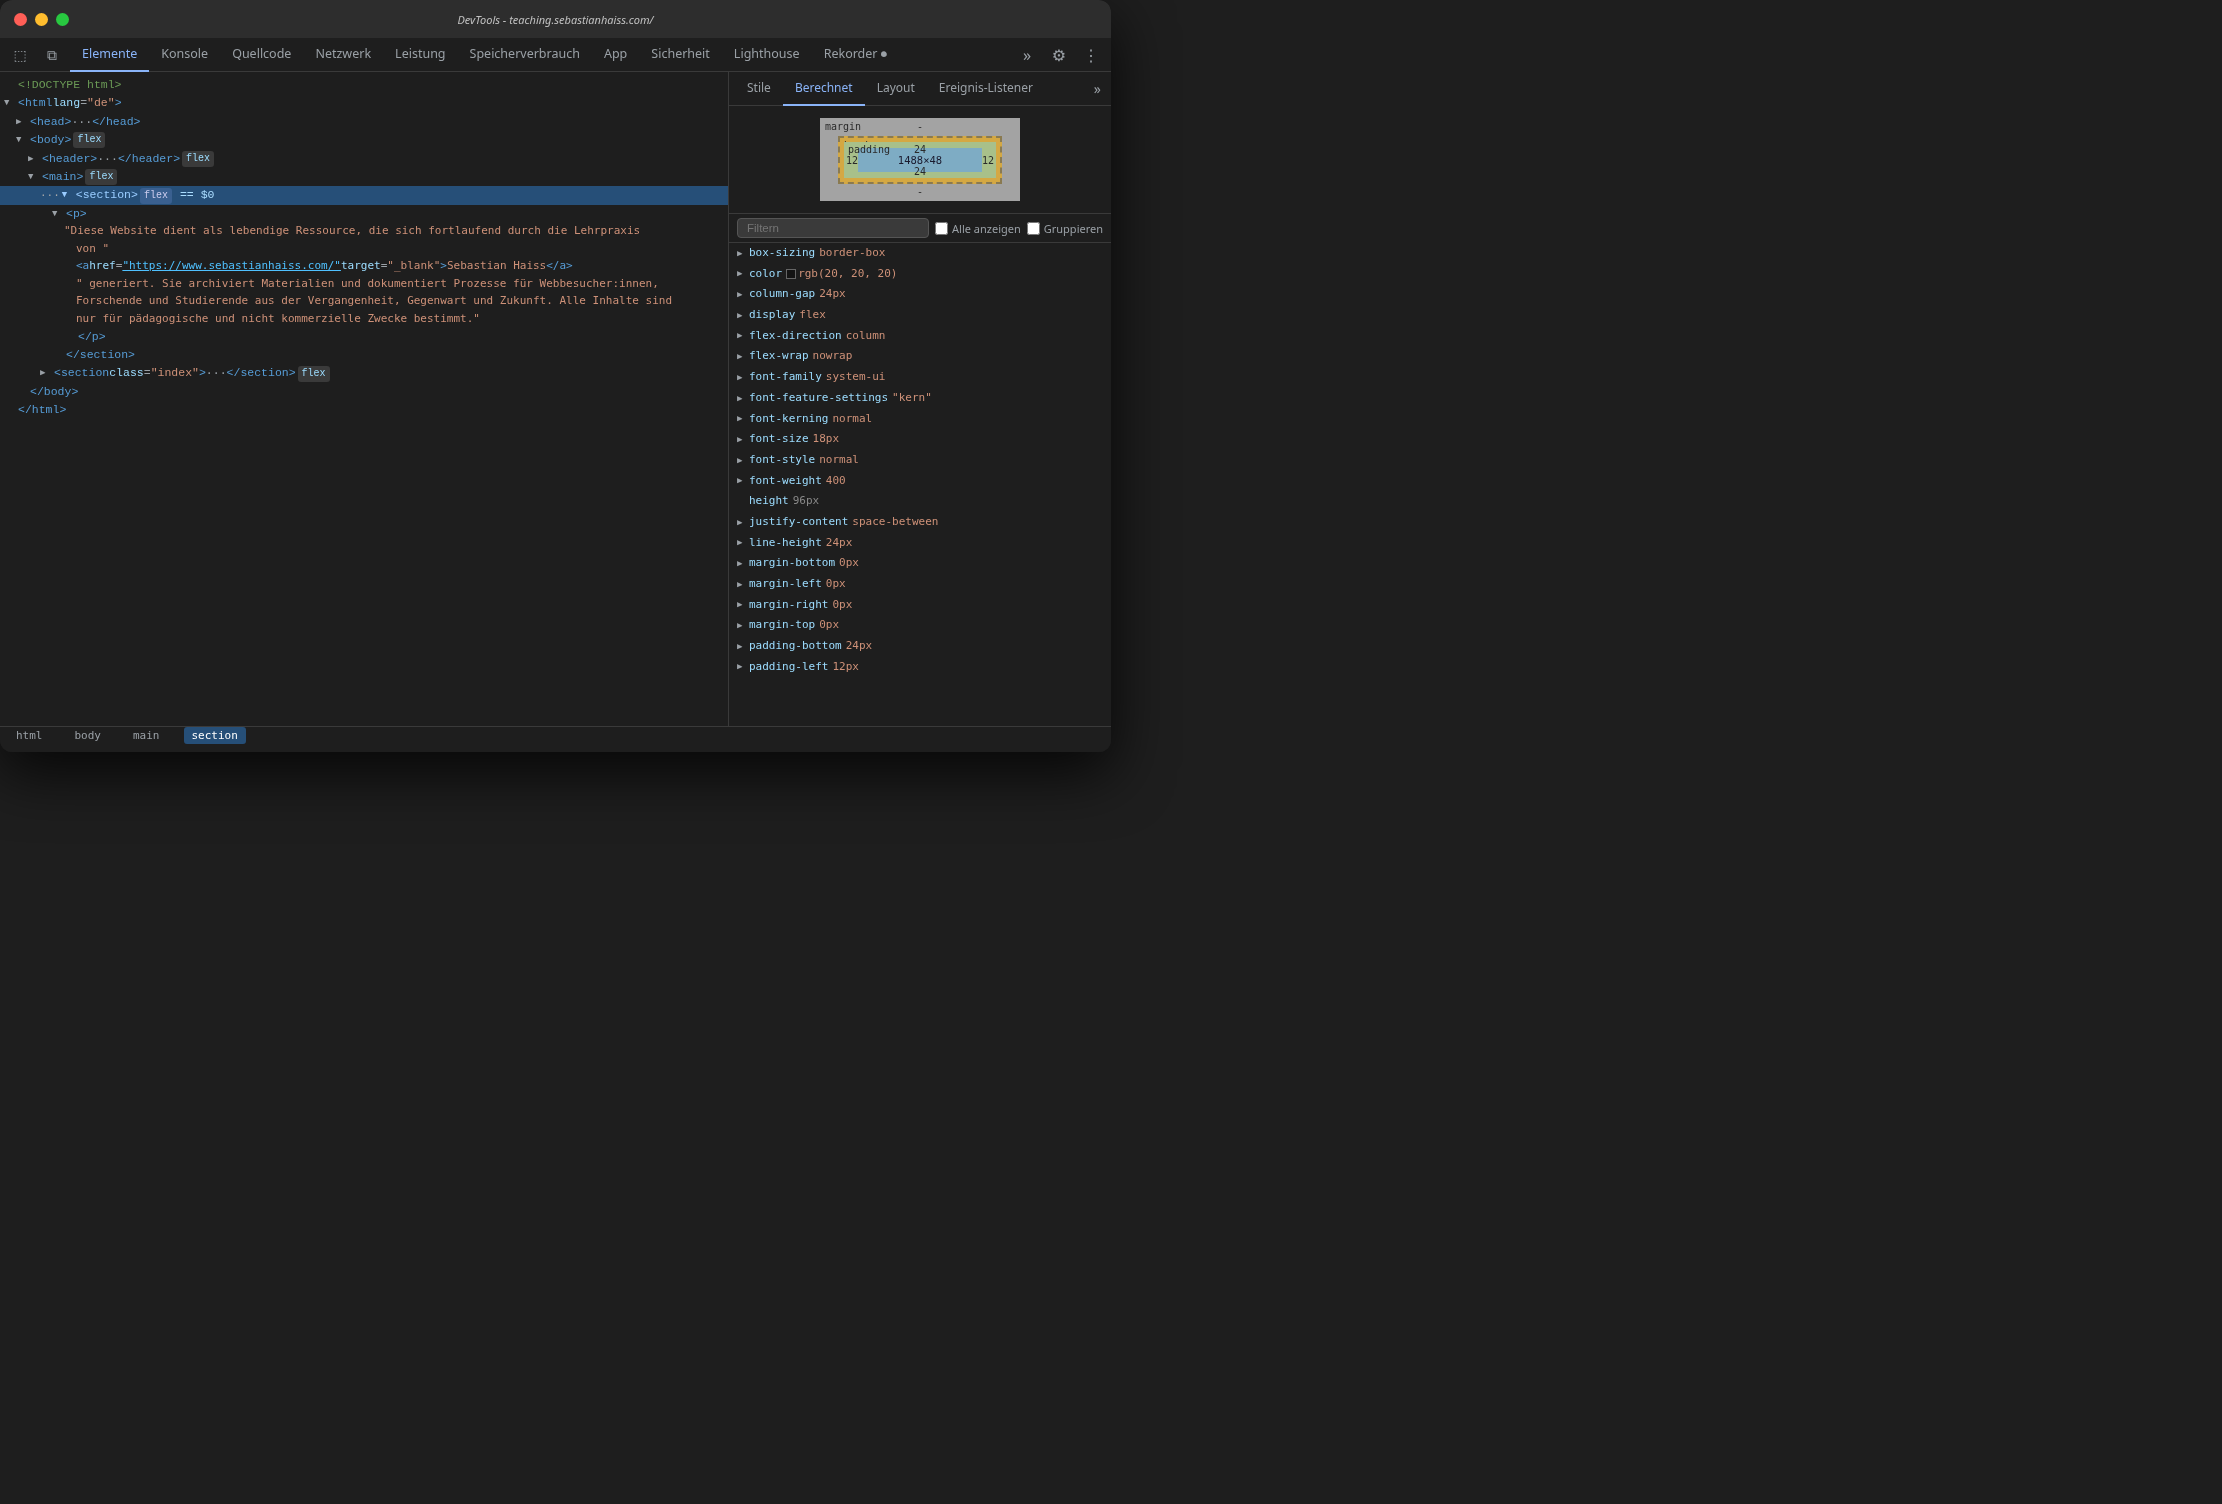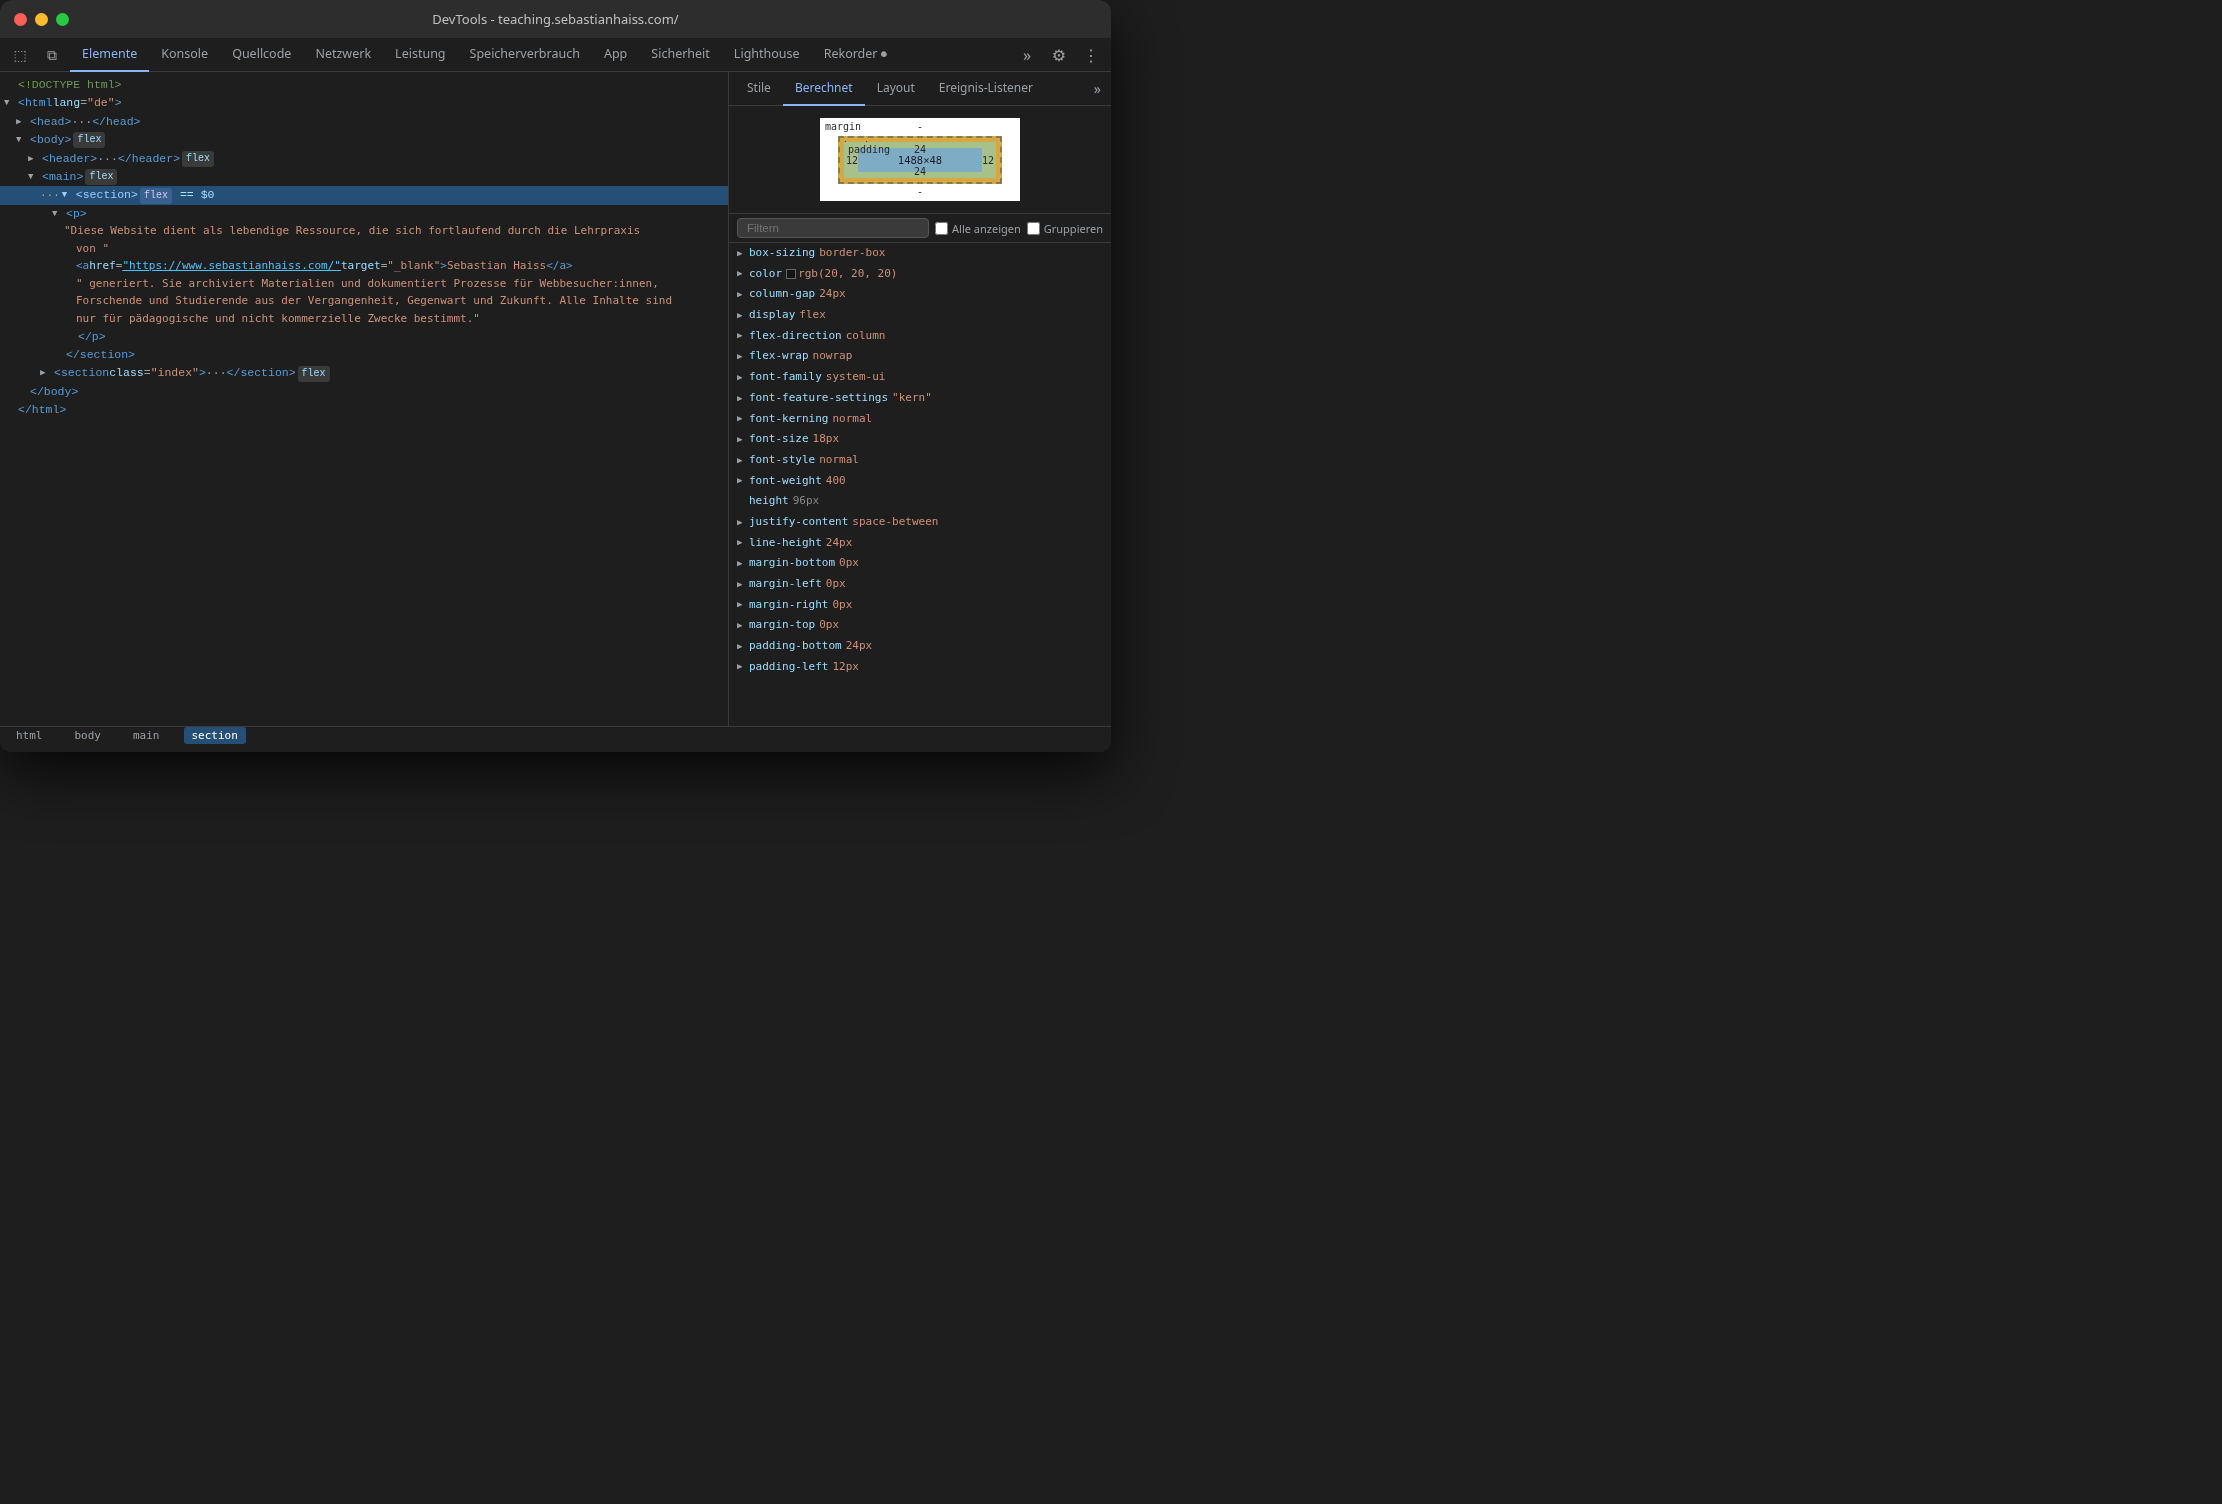--- a/index.html
+++ b/index.html
@@ -38,21 +38,22 @@
       width: 13px; height: 13px;
       border-radius: 50%;
       border: none;
       cursor: pointer;
     }
     .tb-close { background: #ff5f57; }
     .tb-min { background: #ffbd2e; }
     .tb-max { background: #28c840; }
     .titlebar-title {
       color: #c0c0c0;
-      font-size: 13px;
+      font-size: 11px;
+      font-style: italic;
     }
 
     
     .devtools-tabs {
       background: #1e1e1e;
       border-bottom: 1px solid #3a3a3a;
       display: flex;
       align-items: center;
       padding: 0 6px;
       height: 34px;
@@ -505,21 +506,21 @@
       </div>
       <div class="right-tab">
         <span>Ereignis-Listener</span>
       </div>
       <div class="right-overflow">»</div>
     </div>
 
     <div class="box-model-section">
       <div class="box-model-container">
 
-        <div style="background:#ffffff;padding:18px 18px 4px 18px;position:relative;">
+        <div style="background:#a3a3a3;padding:18px 18px 4px 18px;position:relative;">
           <span style="position:absolute;top:3px;left:5px;font-size:10px;color:#2a2a2a;font-family:Menlo,monospace;">margin</span>
           <span style="position:absolute;top:3px;left:50%;transform:translateX(-50%);font-size:10px;color:#2a2a2a;font-family:Menlo,monospace;">-</span>
 
           <div style="background:#d4a843;border:2px dashed #8a7a50;padding:4px;position:relative;">
             <span style="position:absolute;top:2px;left:4px;font-size:10px;color:#2a2a2a;font-family:Menlo,monospace;">border</span>
             <span style="position:absolute;top:2px;left:50%;transform:translateX(-50%);font-size:10px;color:#2a2a2a;font-family:Menlo,monospace;">-</span>
 
             <div style="background:#a8c08a;padding:6px 14px;position:relative;">
               <span style="position:absolute;top:2px;left:4px;font-size:10px;color:#2a2a2a;font-family:Menlo,monospace;">padding</span>
               <span style="position:absolute;top:2px;left:50%;transform:translateX(-50%);font-size:10px;color:#2a2a2a;font-family:Menlo,monospace;">24</span>

